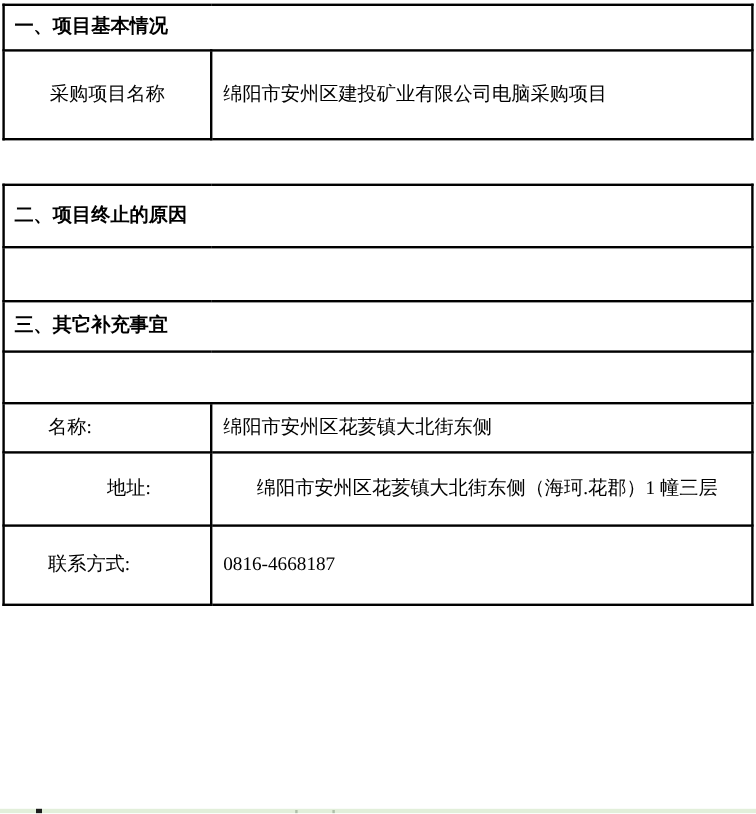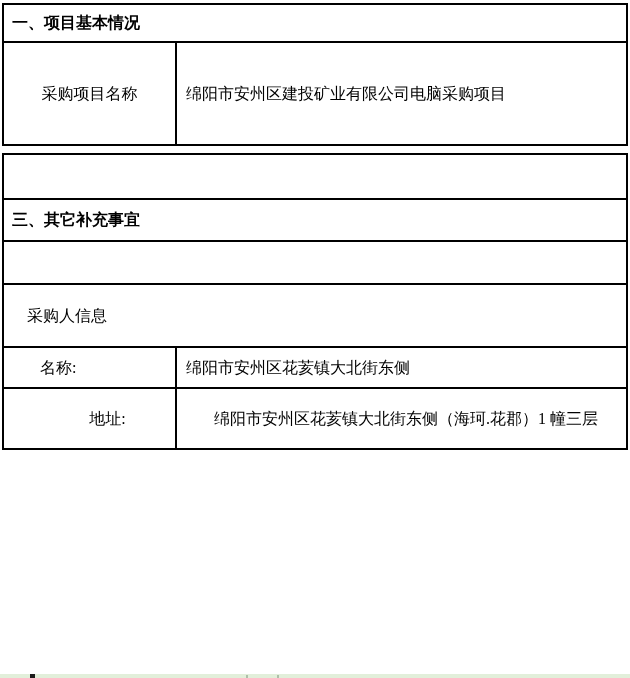--- a/index.html
+++ b/index.html
@@ -48,21 +48,21 @@
     padding-left: 36px;
   }
   td.center-label {
     text-align: center;
   }
   td.value {
     padding-left: 9px;
   }
   
   .tbl-a tr.r1 { height: 38px; }
-  .tbl-a tr.r2 { height: 103px; margin-left: 12px; }
+  .tbl-a tr.r2 { height: 74px; margin-left: 12px; }
   .tbl-b tr.r1  { height: 52px; }
   .tbl-b tr.r2  { height: 63px; }
   .tbl-b tr.r3  { height: 45px; }
   .tbl-b tr.r4  { height: 42px; }
   .tbl-b tr.r5  { height: 43px; }
   .tbl-b tr.r6  { height: 44px; }
   .tbl-b tr.r7  { height: 63px; }
   .tbl-b tr.r8  { height: 41px; margin-left: 32px; }
   .tbl-b tr.r9  { height: 61px; text-align: center; }
   .tbl-b tr.r10 { height: 66px; }
@@ -120,39 +120,43 @@
       </tr>
     </tbody>
   </table>
 
   <table class="tbl tbl-b">
     <colgroup>
         <col class="c1">
         <col>
       </colgroup>
     <tbody>
+      <tr class="r1">
+        <td colspan="2" class="head">二、项目终止的原因</td>
+      </tr>
       <tr class="r3">
         <td colspan="2"></td>
       </tr>
       <tr class="r4">
         <td colspan="2" class="head">三、其它补充事宜</td>
       </tr>
       <tr class="r5">
         <td colspan="2"></td>
       </tr>
-      <tr class="r7">
-        <td colspan="2" class="subtitle">采购人信息</td>
-      </tr>
       <tr class="r8">
         <td class="row-label">名称:</td>
         <td class="value">绵阳市安州区花荄镇大北街东侧</td>
       </tr>
       <tr class="r9">
         <td class="row-label">地址:</td>
         <td class="value">绵阳市安州区花荄镇大北街东侧（海珂.花郡）1 幢三层</td>
+      </tr>
+      <tr class="r10">
+        <td class="row-label">联系方式:</td>
+        <td class="value">0816-4668187</td>
       </tr>
     </tbody>
   </table>
 
   <div class="bottom-strip">
     <div class="mark-dark"></div>
     <div class="mark-faint-1"></div>
     <div class="mark-faint-2"></div>
   </div>
 

